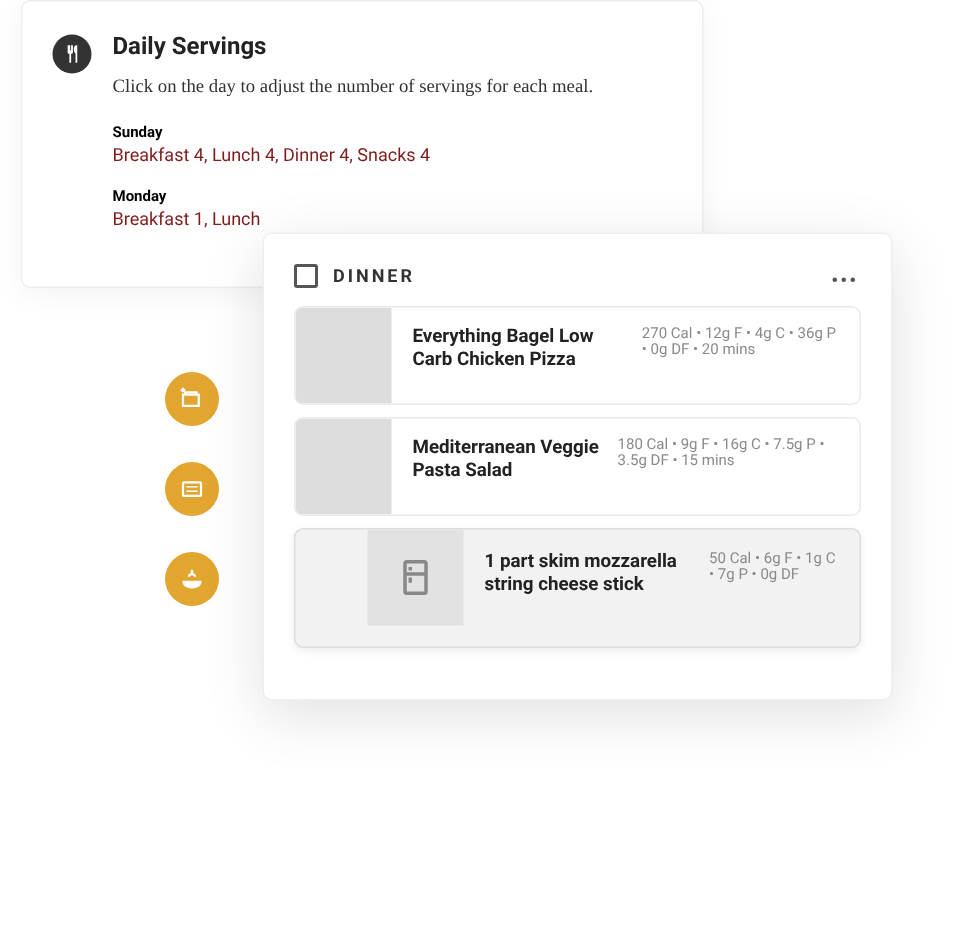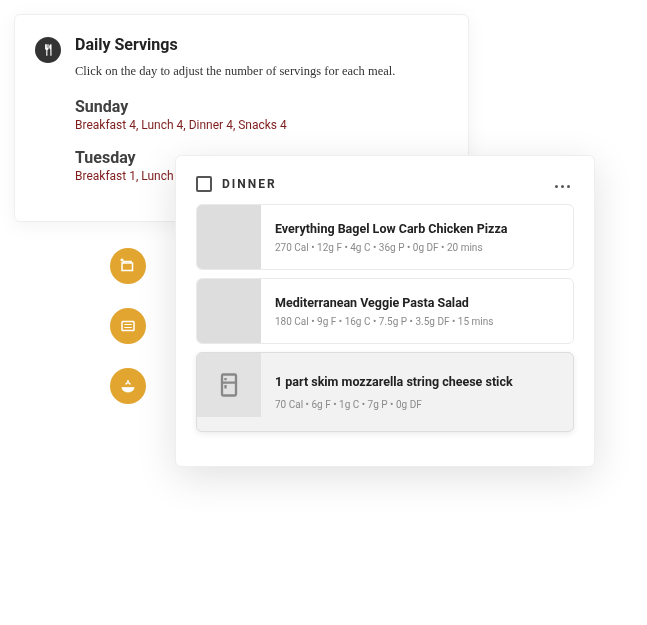--- a/index.html
+++ b/index.html
@@ -13,21 +13,21 @@
   }
   .card {
     background: #fff;
     border: 1px solid #eee;
     border-radius: 6px;
     box-shadow: 0 4px 20px rgba(0,0,0,0.05);
   }
   
   .servings-card {
     position: absolute;
-    top: 14px;
+    top: 0;
     left: 14px;
     width: 455px;
     padding: 20px 22px 22px 60px;
   }
   .servings-icon {
     position: absolute;
     left: 20px;
     top: 22px;
     width: 26px;
     height: 26px;
@@ -45,23 +45,23 @@
     margin-bottom: 10px;
   }
   .servings-desc {
     font-size: 12.5px;
     color: #333;
     margin-bottom: 18px;
     font-family: Liberation Serif, serif;
   }
   .day-block { margin-bottom: 16px; }
   .day-name {
-    font-size: 16px;
-    font-weight: 700;
-    color: #404040;
+    font-size: 10px;
+    font-weight: 700;
+    color: #000000;
   }
   .day-detail {
     font-size: 12px;
     color: #7f1d1d;
     margin-top: 2px;
   }
   
   .circ-icons {
     position: absolute;
     left: 110px;
@@ -132,38 +132,38 @@
     width: 64px;
     height: 64px;
     flex-shrink: 0;
     background: #ddd;
     position: relative;
   }
   .recipe .info {
     flex: 1;
     padding: 12px 14px;
     display: flex;
-    flex-direction: column;
     justify-content: center;
     gap: 6px;
   }
   .recipe .name {
     font-size: 12.5px;
     font-weight: 700;
     color: #222;
   }
   .recipe .stats {
     font-size: 10px;
     color: #8a8a8a;
   }
   
   .recipe.ingredient {
     background: #f2f2f2;
     border: 1px solid #ddd;
     box-shadow: 0 2px 6px rgba(0,0,0,0.08);
+    padding-left: 48px;
   }
   .recipe.ingredient .thumb {
     background: #e2e2e2;
     display: flex;
     align-items: center;
     justify-content: center;
   }
   .recipe.ingredient .thumb svg {
     width: 28px; height: 28px; stroke: #888; fill: none; stroke-width: 2;
   }
@@ -196,21 +196,21 @@
       </svg>
   </div>
   <div class="servings-title">Daily Servings</div>
   <div class="servings-desc">Click on the day to adjust the number of servings for each meal.</div>
 
   <div class="day-block">
     <div class="day-name">Sunday</div>
     <div class="day-detail">Breakfast 4, Lunch 4, Dinner 4, Snacks 4</div>
   </div>
   <div class="day-block">
-    <div class="day-name">Tuesday</div>
+    <div class="day-name">Monday</div>
     <div class="day-detail">Breakfast 1, Lunch</div>
   </div>
 </div>
 
 <div class="circ-icons">
   <div class="circ">
     <svg viewBox="0 0 24 24">
         <path d="M4 8h14v10H4z" fill="none" stroke="#fff" stroke-width="2"></path>
         <path d="M6 8V6h10v2" fill="none" stroke="#fff" stroke-width="2"></path>
         <path d="M2 4h4M4 2v4" stroke="#fff" stroke-width="2"></path>
@@ -264,16 +264,16 @@
     <div class="thumb">
       <svg viewBox="0 0 24 24">
           <rect x="6" y="3" width="12" height="18" rx="1"></rect>
           <line x1="6" y1="10" x2="18" y2="10"></line>
           <line x1="9" y1="6" x2="9" y2="8"></line>
           <line x1="9" y1="12" x2="9" y2="15"></line>
         </svg>
     </div>
     <div class="info">
       <div class="name">1 part skim mozzarella string cheese stick</div>
-      <div class="stats">70 Cal • 6g F • 1g C • 7g P • 0g DF</div>
+      <div class="stats">50 Cal • 6g F • 1g C • 7g P • 0g DF</div>
     </div>
   </div>
 </div>
 
 </body></html>

